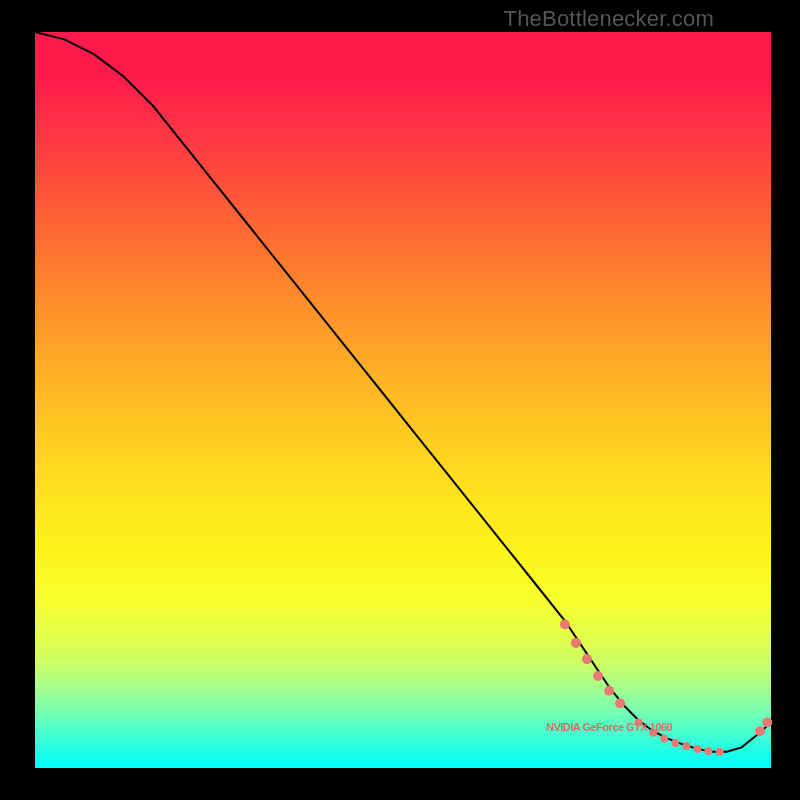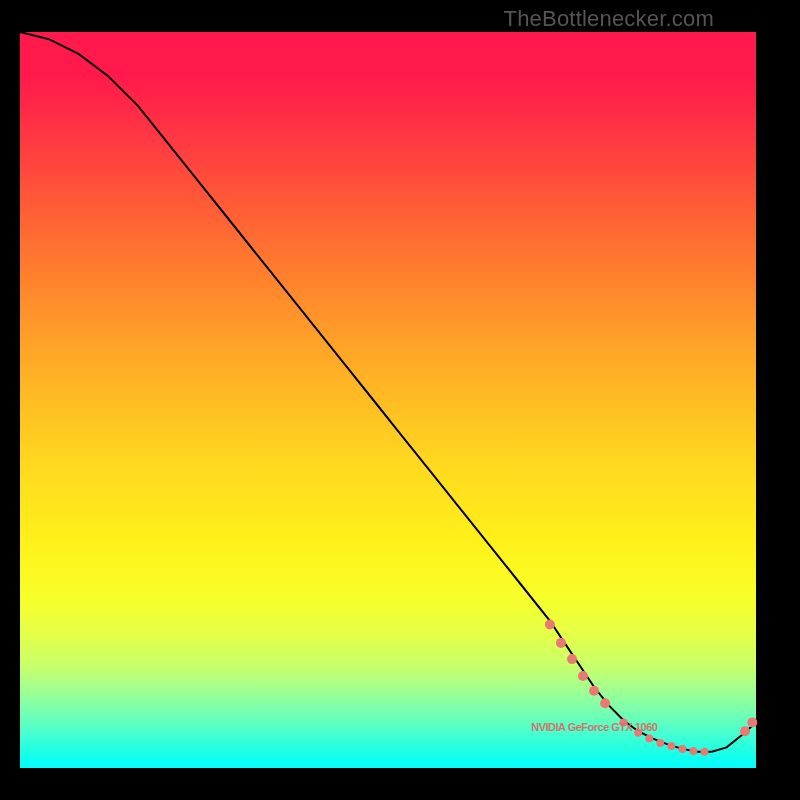--- a/index.html
+++ b/index.html
@@ -12,21 +12,21 @@
     font-family: Arial, Helvetica, sans-serif;
   }
   .stage {
     position: relative;
     width: 728px;
     height: 800px;
     background: #000;
   }
   .plot {
     position: absolute;
-    left: 20px;
+    left: 35px;
     top: 32px;
     width: 736px;
     height: 736px;
     background: linear-gradient(to bottom,
       #ff1a4b 0%,
       #ff1a4b 6%,
       #ff3a42 15%,
       #ff6533 26%,
       #ff8f2b 37%,
       #ffb624 48%,

